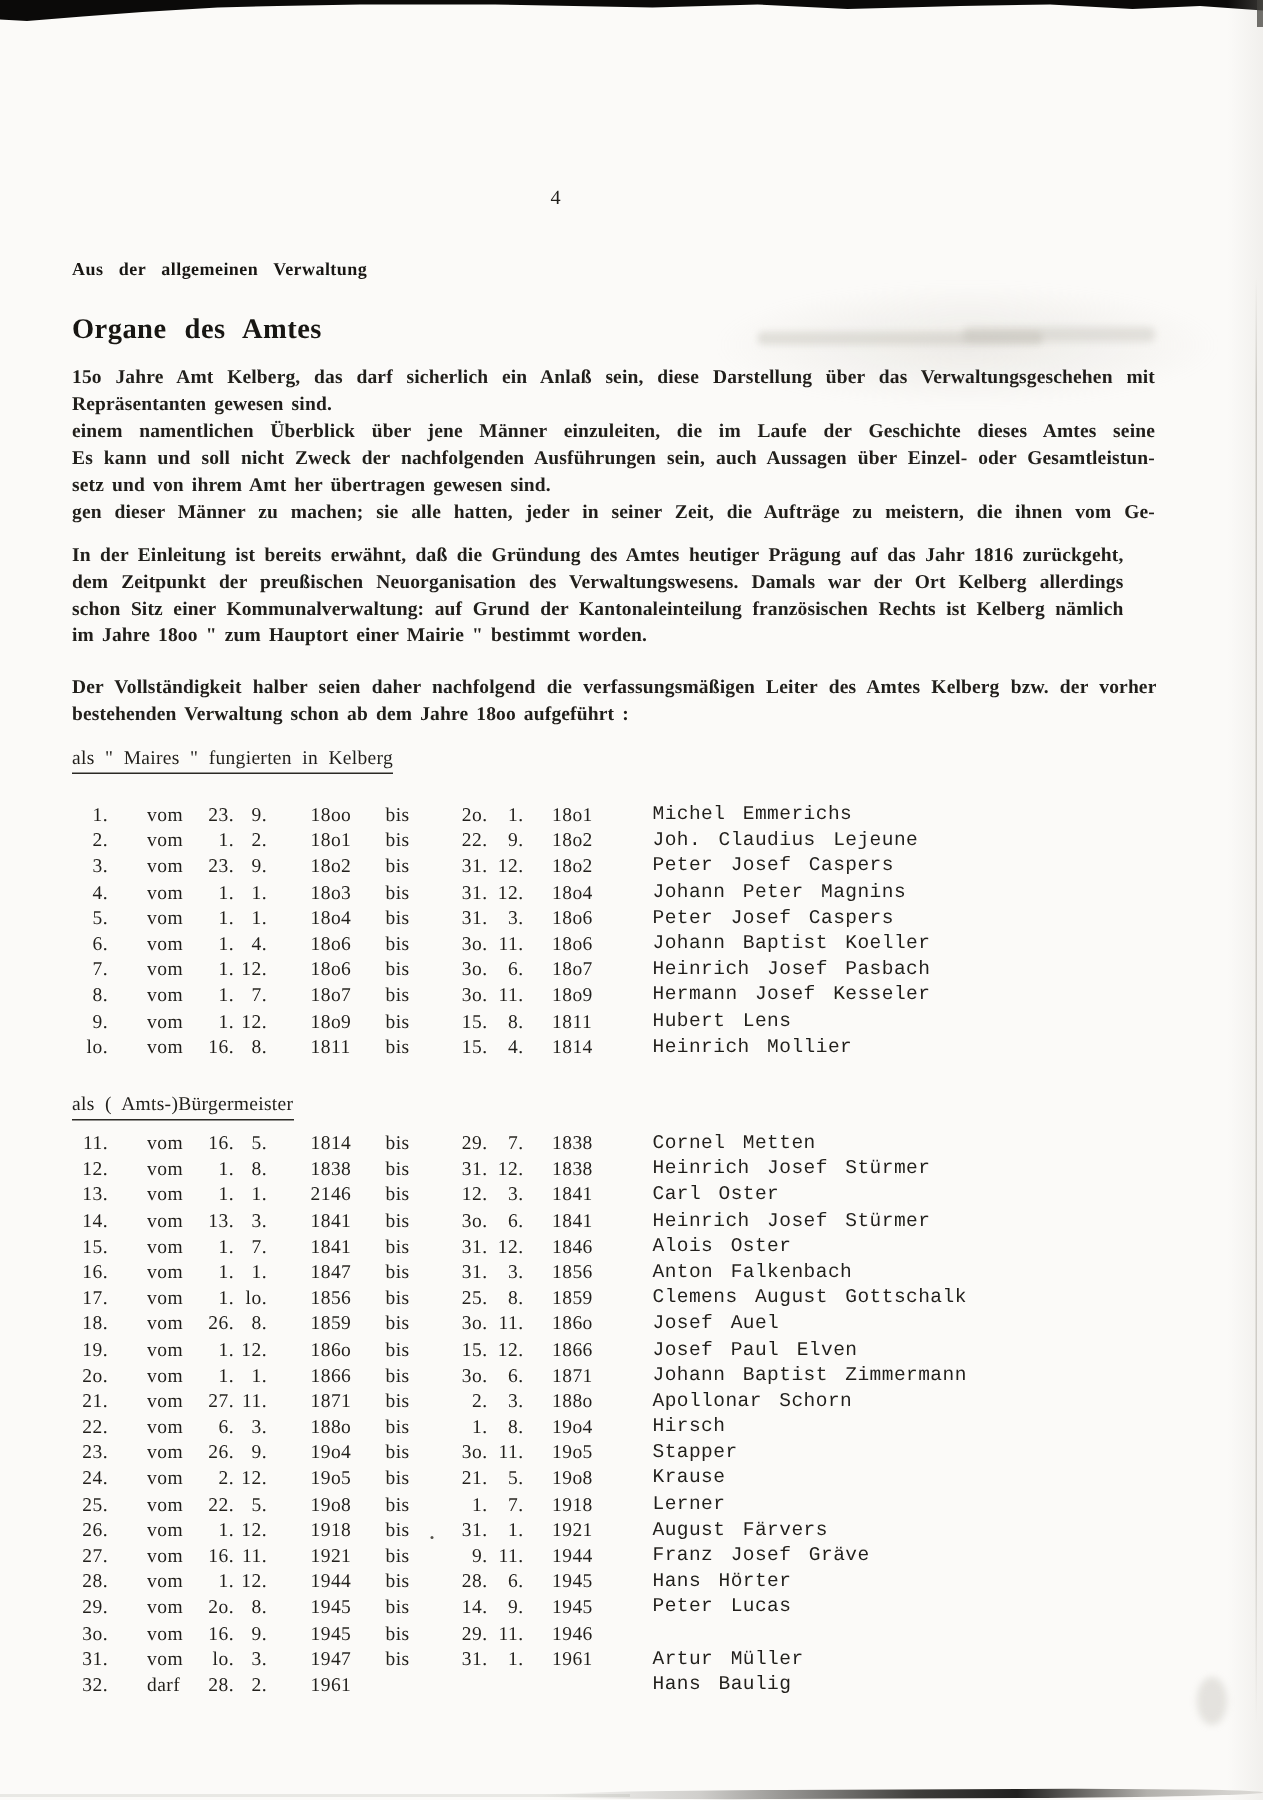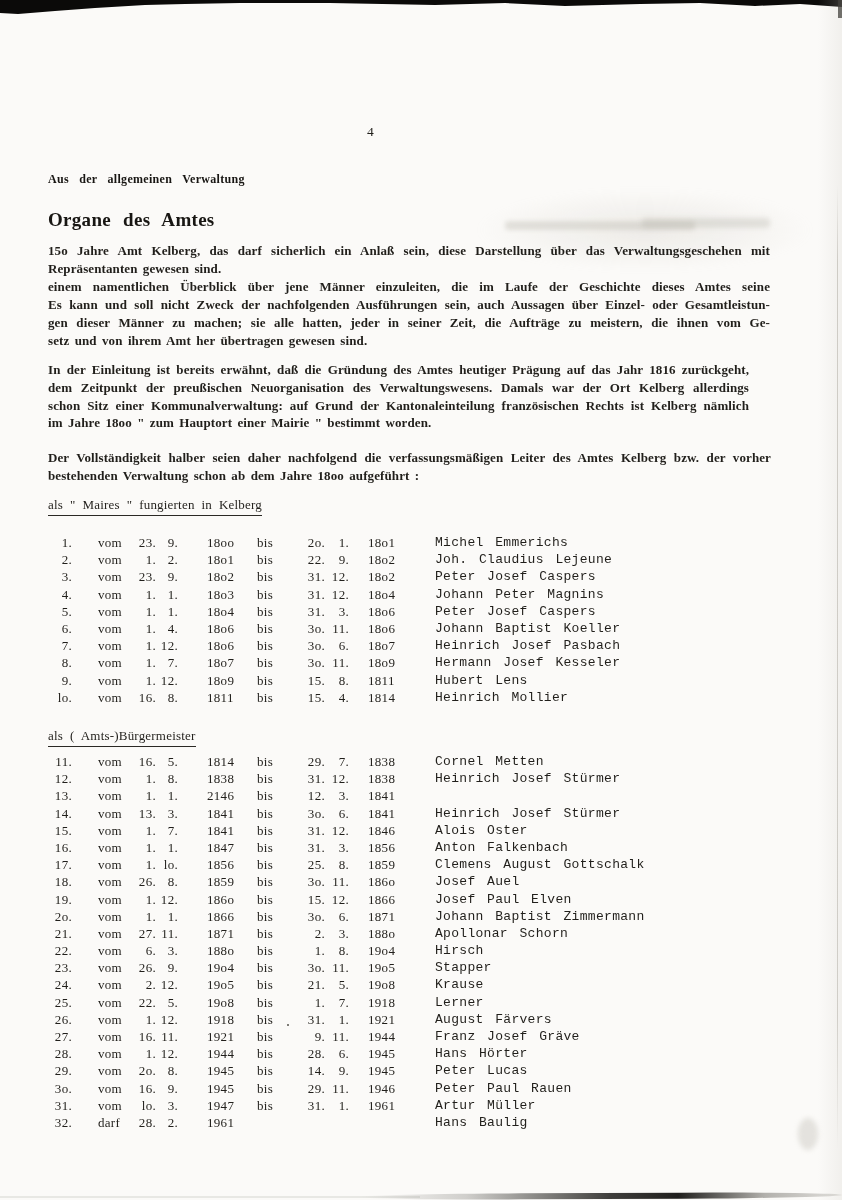--- a/index.html
+++ b/index.html
@@ -82,22 +82,22 @@
 <div class="abs h-main">Aus der allgemeinen Verwaltung</div>
 <div class="abs h-sub">Organe des Amtes</div>
 
 <div class="abs para p1">
     <div class="tline">15o Jahre Amt Kelberg, das darf sicherlich ein Anlaß sein, diese Darstellung über das Verwaltungsgeschehen mit</div>
     <div class="tline last">Repräsentanten gewesen sind.</div>
     <div class="tline">einem namentlichen Überblick über jene Männer einzuleiten, die im Laufe der Geschichte dieses Amtes seine</div>
   </div>
 <div class="abs para p2">
     <div class="tline">Es kann und soll nicht Zweck der nachfolgenden Ausführungen sein, auch Aussagen über Einzel- oder Gesamtleistun-</div>
+    <div class="tline last">setz und von ihrem Amt her übertragen gewesen sind.</div>
     <div class="tline">gen dieser Männer zu machen; sie alle hatten, jeder in seiner Zeit, die Aufträge zu meistern, die ihnen vom Ge-</div>
-    <div class="tline last">setz und von ihrem Amt her übertragen gewesen sind.</div>
   </div>
 <div class="abs para p3">
     <div class="tline">In der Einleitung ist bereits erwähnt, daß die Gründung des Amtes heutiger Prägung auf das Jahr 1816 zurückgeht,</div>
     <div class="tline">dem Zeitpunkt der preußischen Neuorganisation des Verwaltungswesens. Damals war der Ort Kelberg allerdings</div>
     <div class="tline">schon Sitz einer Kommunalverwaltung: auf Grund der Kantonaleinteilung französischen Rechts ist Kelberg nämlich</div>
     <div class="tline last">im Jahre 18oo " zum Hauptort einer Mairie " bestimmt worden.</div>
   </div>
 <div class="abs para p4">
     <div class="tline">Der Vollständigkeit halber seien daher nachfolgend die verfassungsmäßigen Leiter des Amtes Kelberg bzw. der vorher</div>
     <div class="tline last">bestehenden Verwaltung schon ab dem Jahre 18oo aufgeführt :</div>
@@ -260,20 +260,21 @@
     <div class="trow">
       <span class="c c1">13.</span>
       <span class="c c2">vom</span>
       <span class="c c3">1.</span>
       <span class="c c4">1.</span>
       <span class="c c5">2146</span>
       <span class="c c6">bis</span>
       <span class="c c7">12.</span>
       <span class="c c8">3.</span>
       <span class="c c9">1841</span>
+      <span class="c c10">Carl Oster</span>
     </div>
     <div class="trow">
       <span class="c c1">14.</span>
       <span class="c c2">vom</span>
       <span class="c c3">13.</span>
       <span class="c c4">3.</span>
       <span class="c c5">1841</span>
       <span class="c c6">bis</span>
       <span class="c c7">3o.</span>
       <span class="c c8">6.</span>
@@ -463,21 +464,20 @@
     <div class="trow">
       <span class="c c1">3o.</span>
       <span class="c c2">vom</span>
       <span class="c c3">16.</span>
       <span class="c c4">9.</span>
       <span class="c c5">1945</span>
       <span class="c c6">bis</span>
       <span class="c c7">29.</span>
       <span class="c c8">11.</span>
       <span class="c c9">1946</span>
-      <span class="c c10">Peter Paul Rauen</span>
     </div>
     <div class="trow">
       <span class="c c1">31.</span>
       <span class="c c2">vom</span>
       <span class="c c3">lo.</span>
       <span class="c c4">3.</span>
       <span class="c c5">1947</span>
       <span class="c c6">bis</span>
       <span class="c c7">31.</span>
       <span class="c c8">1.</span>

